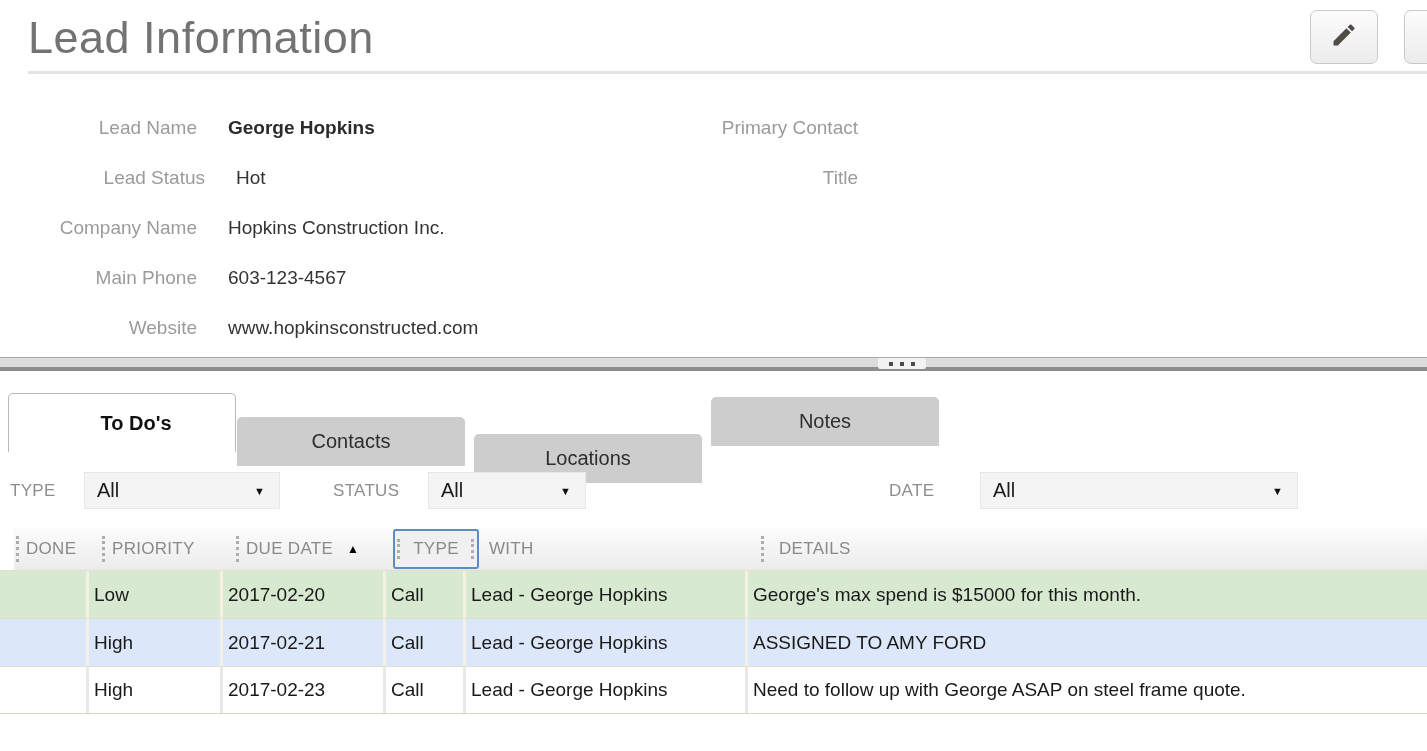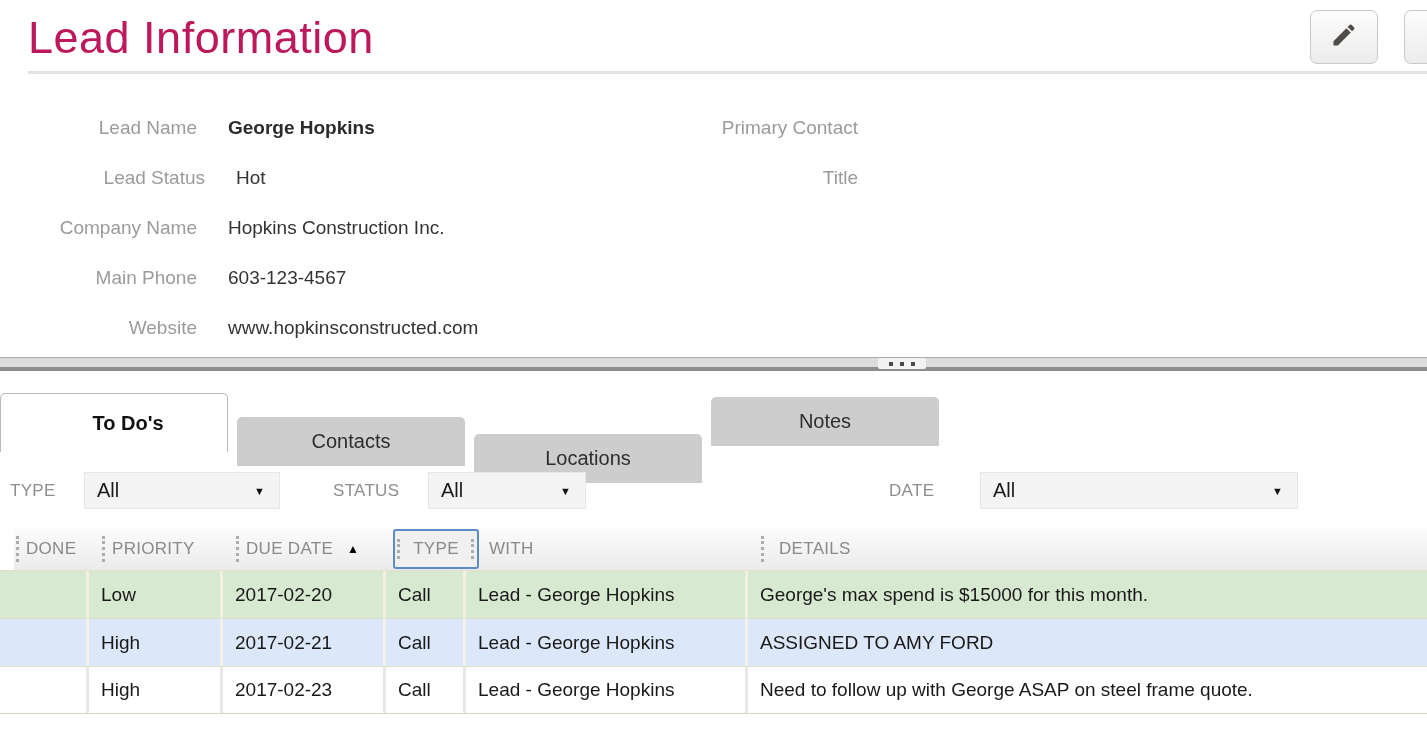--- a/index.html
+++ b/index.html
@@ -5,21 +5,21 @@
   * { margin:0; padding:0; box-sizing:border-box; }
   html,body { background:#fff; }
   .screen {
     position:relative; width:1427px; height:751px; overflow:hidden;
     background:#fff; font-family:"Liberation Sans", sans-serif; color:#333;
   }
 
   
   .page-title {
     position:absolute; left:28px; top:12px; font-size:45px; font-weight:400;
-    color:#be185d; letter-spacing:0.5px; white-space:nowrap;
+    color:#737373; letter-spacing:0.5px; white-space:nowrap;
   }
   .title-underline { position:absolute; left:28px; right:0; top:71px; height:3px; background:#e3e3e3; }
   .icon-btn {
     position:absolute; top:10px; width:68px; height:54px;
     border:1px solid #c9c9c9; border-radius:7px;
     background:linear-gradient(#fcfcfc,#ececec);
     display:flex; align-items:center; justify-content:center; cursor:pointer;
   }
   .icon-btn.edit { left:1310px; }
   .icon-btn.partial { left:1404px; }
@@ -51,21 +51,21 @@
     position:absolute; top:397px; height:49px; width:228px;
     background:#cdcdcd; border-radius:5px 5px 0 0;
     display:flex; align-items:center; justify-content:center;
     font-size:20px; color:#2e2e2e; cursor:pointer;
   }
   .tab.active {
     top:393px; height:59px; background:#fff;
     border:1px solid #b9b9b9; border-bottom:none;
     font-weight:700; color:#111;
   }
-  .tab.t0 { left:0;padding-left:28px; } .tab.t1 { left:237px;margin-top:20px; } .tab.t2 { left:474px;margin-top:37px; } .tab.t3 { left:711px; }
+  .tab.t0 { left:8px;padding-left:28px; } .tab.t1 { left:237px;margin-top:20px; } .tab.t2 { left:474px;margin-top:37px; } .tab.t3 { left:711px; }
 
   
   .filter-label { position:absolute; top:481px; font-size:17px; color:#8e8e8e; letter-spacing:0.3px; }
   .fl0 { left:10px; } .fl1 { left:333px; } .fl2 { left:889px; }
   .dropdown {
     position:absolute; top:472px; height:37px; background:#f4f4f4;
     border:1px solid #e7e7e7; display:flex; align-items:center;
     padding-left:12px; font-size:20px; color:#1c1c1c; cursor:pointer;
   }
   .dd0 { left:84px; width:196px; } .dd1 { left:428px; width:158px; } .dd2 { left:980px; width:318px; }
@@ -88,21 +88,21 @@
   .c3 { width:80px; } .c4 { width:282px; } .c5 { flex:1; padding-left:20px; }
   .sort-arrow { margin-left:14px; font-size:12px; color:#000; }
   .type-box {
     position:absolute; left:-4px; right:-2px; top:1px; bottom:1px;
     border:2px solid #5d8bc7; border-radius:3px; background:#f0f0f0;
     display:flex; align-items:center; justify-content:center;
   }
   .tr { display:flex; height:48px; border-top:1px solid #e2dfcc; cursor:pointer; }
   .tr:last-child { border-bottom:1px solid #d9d7ca; }
   .td {
-    display:flex; align-items:center; padding-left:12px;
+    display:flex; align-items:center; padding-left:5px;
     font-size:19px; color:#191919; border-left:3px solid transparent; white-space:nowrap;
   }
   .td.c0 { border-left:none; }
   .td.c5 { }
   .tr-green { background:#d8e9d1; } .tr-green .td { border-left-color:#f2f1e3; }
   .tr-blue  { background:#dce8f9; } .tr-blue  .td { border-left-color:#f2f1e8; }
   .tr-plain { background:#ffffff; } .tr-plain .td { border-left-color:#e8e8e8; }
 </style>
 </head>
 <body>

